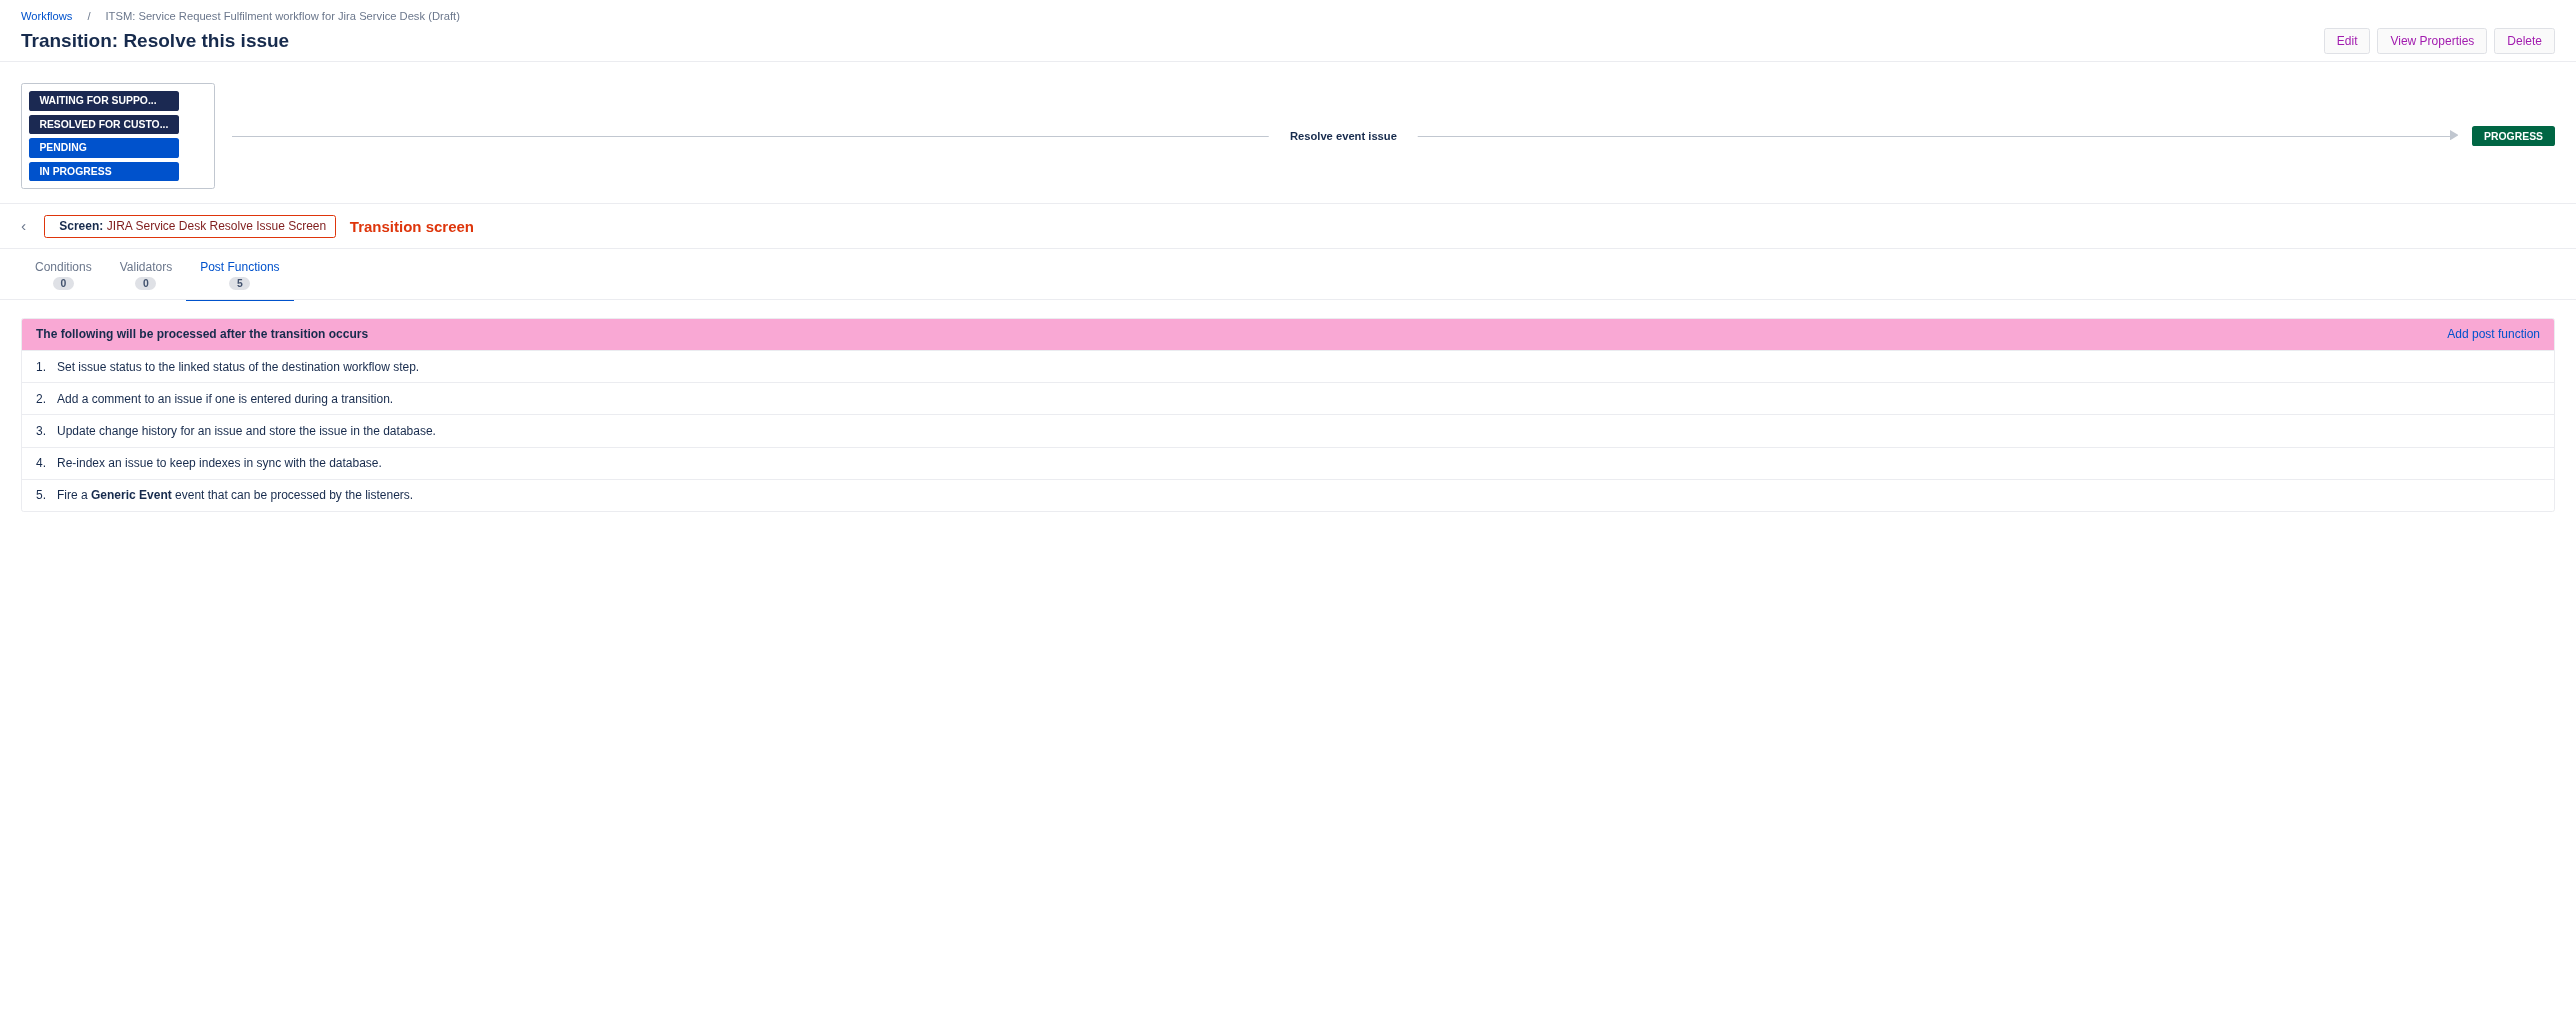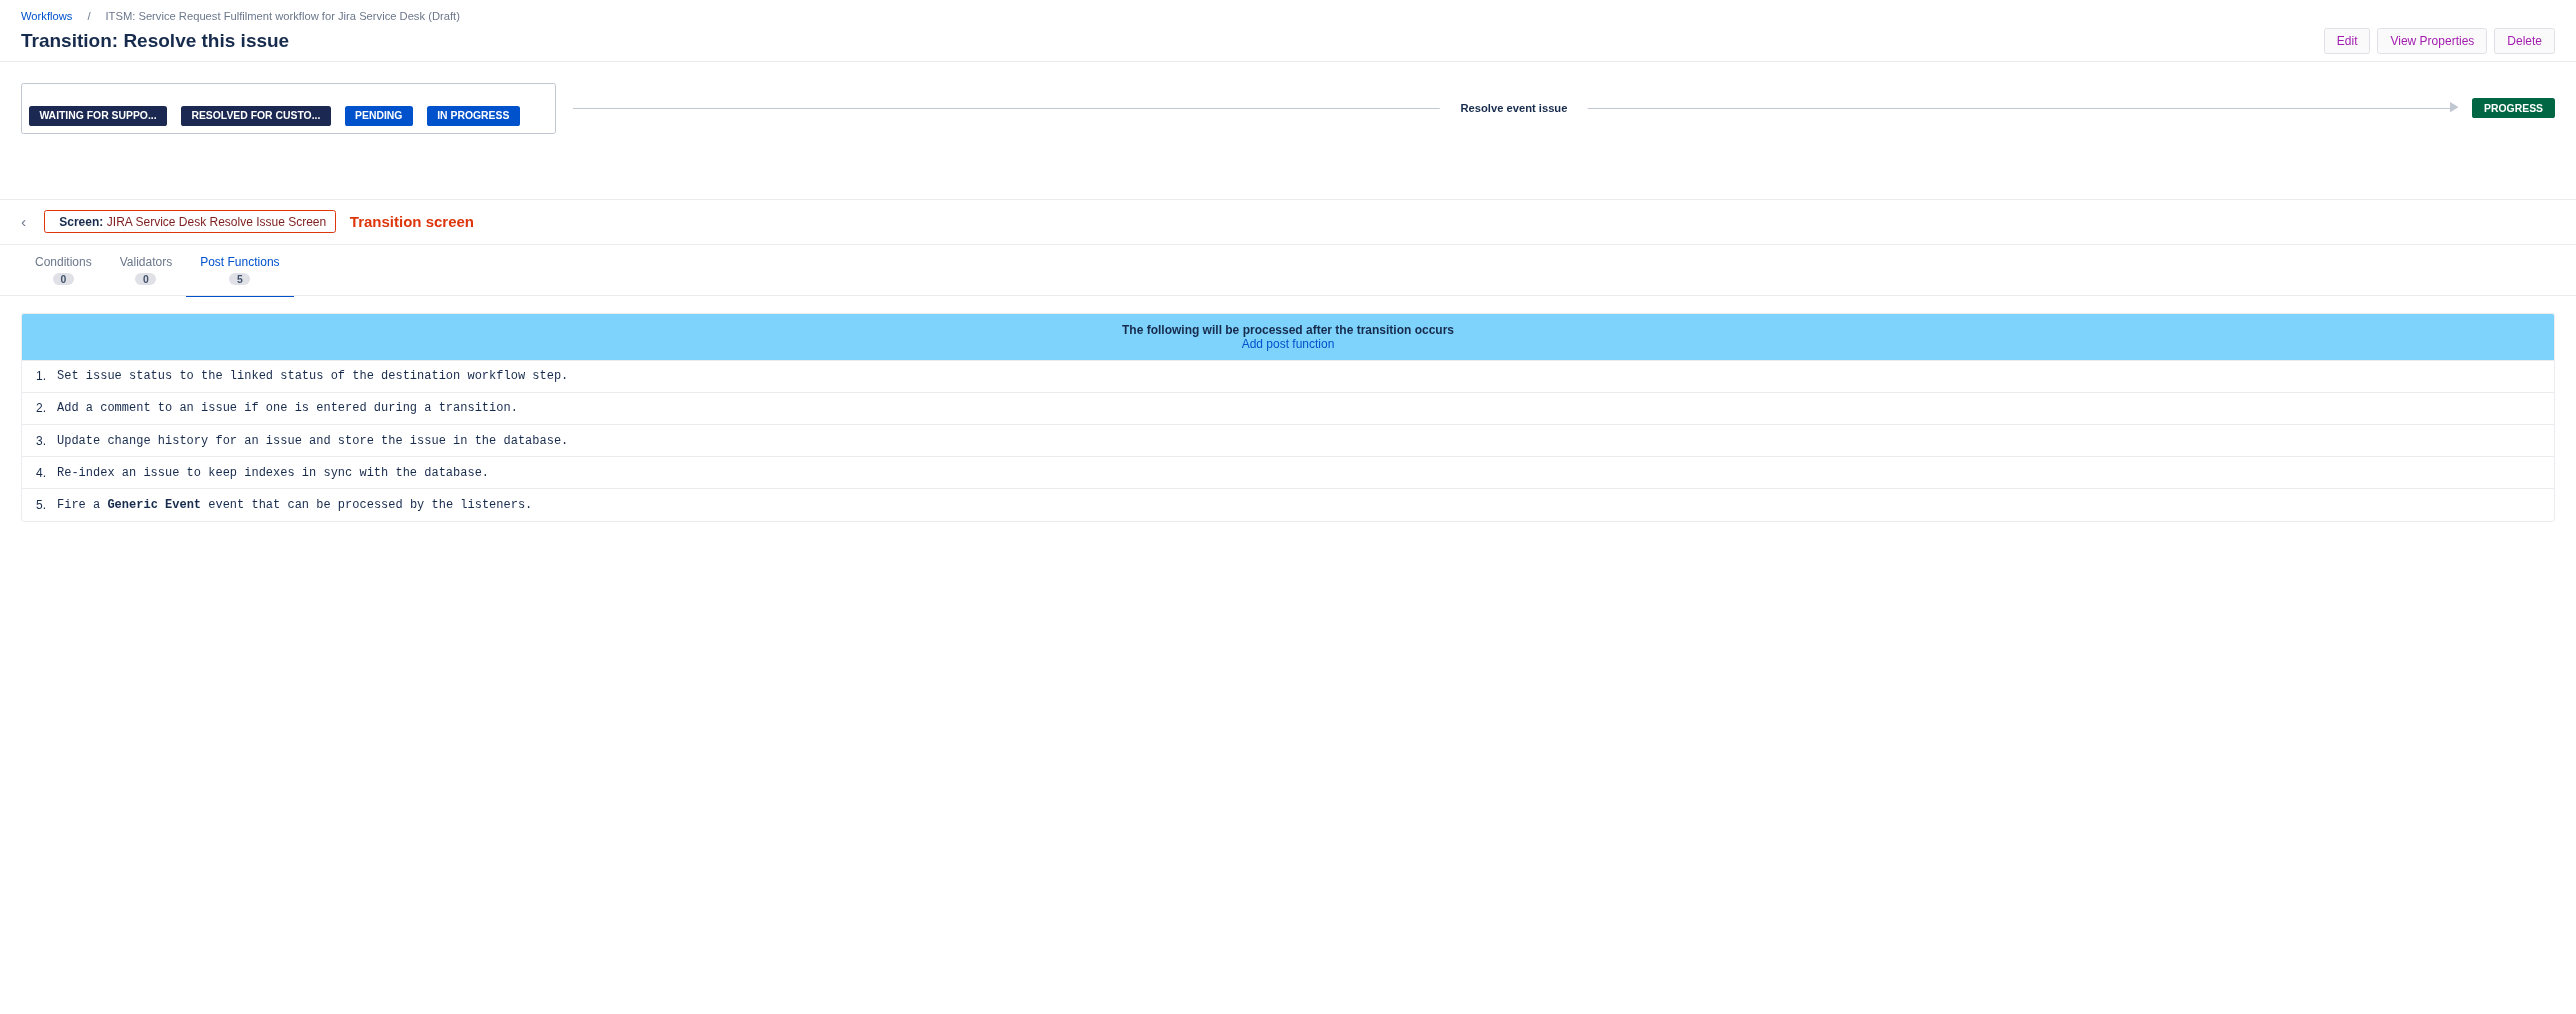--- a/index.html
+++ b/index.html
@@ -187,27 +187,26 @@
     }
 
     .functions-table {
       width: 100%;
       border: 0.9px solid #ebecf0;
       border-radius: 2.6px;
       overflow: hidden;
     }
 
     .functions-header {
-      background: #7dd3fc;
+      background: #f9a8d4;
       padding: 8.6px 14px;
       display: flex;
       justify-content: space-between;
       align-items: center;
       border-bottom: 0.9px solid #ebecf0;
-      flex-direction: column;
     }
 
     .functions-header-text {
       font-size: 12px;
       font-weight: 700;
       color: #172b4d;
     }
 
     .add-link {
       color: #0052cc;
@@ -229,21 +228,20 @@
       border-bottom: none;
     }
 
     .function-number {
       min-width: 21px;
       color: #172b4d;
     }
 
     .function-text {
       flex: 1;
-      font-family: Liberation Mono, monospace;
     }
 
     .function-text strong {
       font-weight: 700;
     }
   </style>
 </head>
 <body>
 
 <div class="page-header">
@@ -258,21 +256,21 @@
       <button class="btn">Edit</button>
       <button class="btn">View Properties</button>
       <button class="btn">Delete</button>
     </div>
   </div>
 </div>
 
 <div class="diagram-area">
   <div class="diagram-content">
     <div style="position:relative; display:flex; flex-direction:column; gap:4.3px; padding-right:0;">
-      <div style="border:0.9px solid #c1c7d0; border-radius:2.6px; padding: 22px 35px 7px 7px; display:flex; flex-direction:row; gap:14px;">
+      <div style="border:0.9px solid #c1c7d0; border-radius:2.6px; padding: 7px 35px 7px 7px; display:flex; flex-direction:column; gap:4px;">
         <div class="state-box-dark">WAITING FOR SUPPO...</div>
         <div class="state-box-dark">RESOLVED FOR CUSTO...</div>
         <div class="state-box-blue">PENDING</div>
         <div class="state-box-blue">IN PROGRESS</div>
       </div>
     </div>
 
     <div style="flex:1; display:flex; align-items:center; position:relative; padding: 0 17.3px;">
       <div style="flex:1; height:0.9px; background:#c1c7d0; position:relative;">
       </div>

